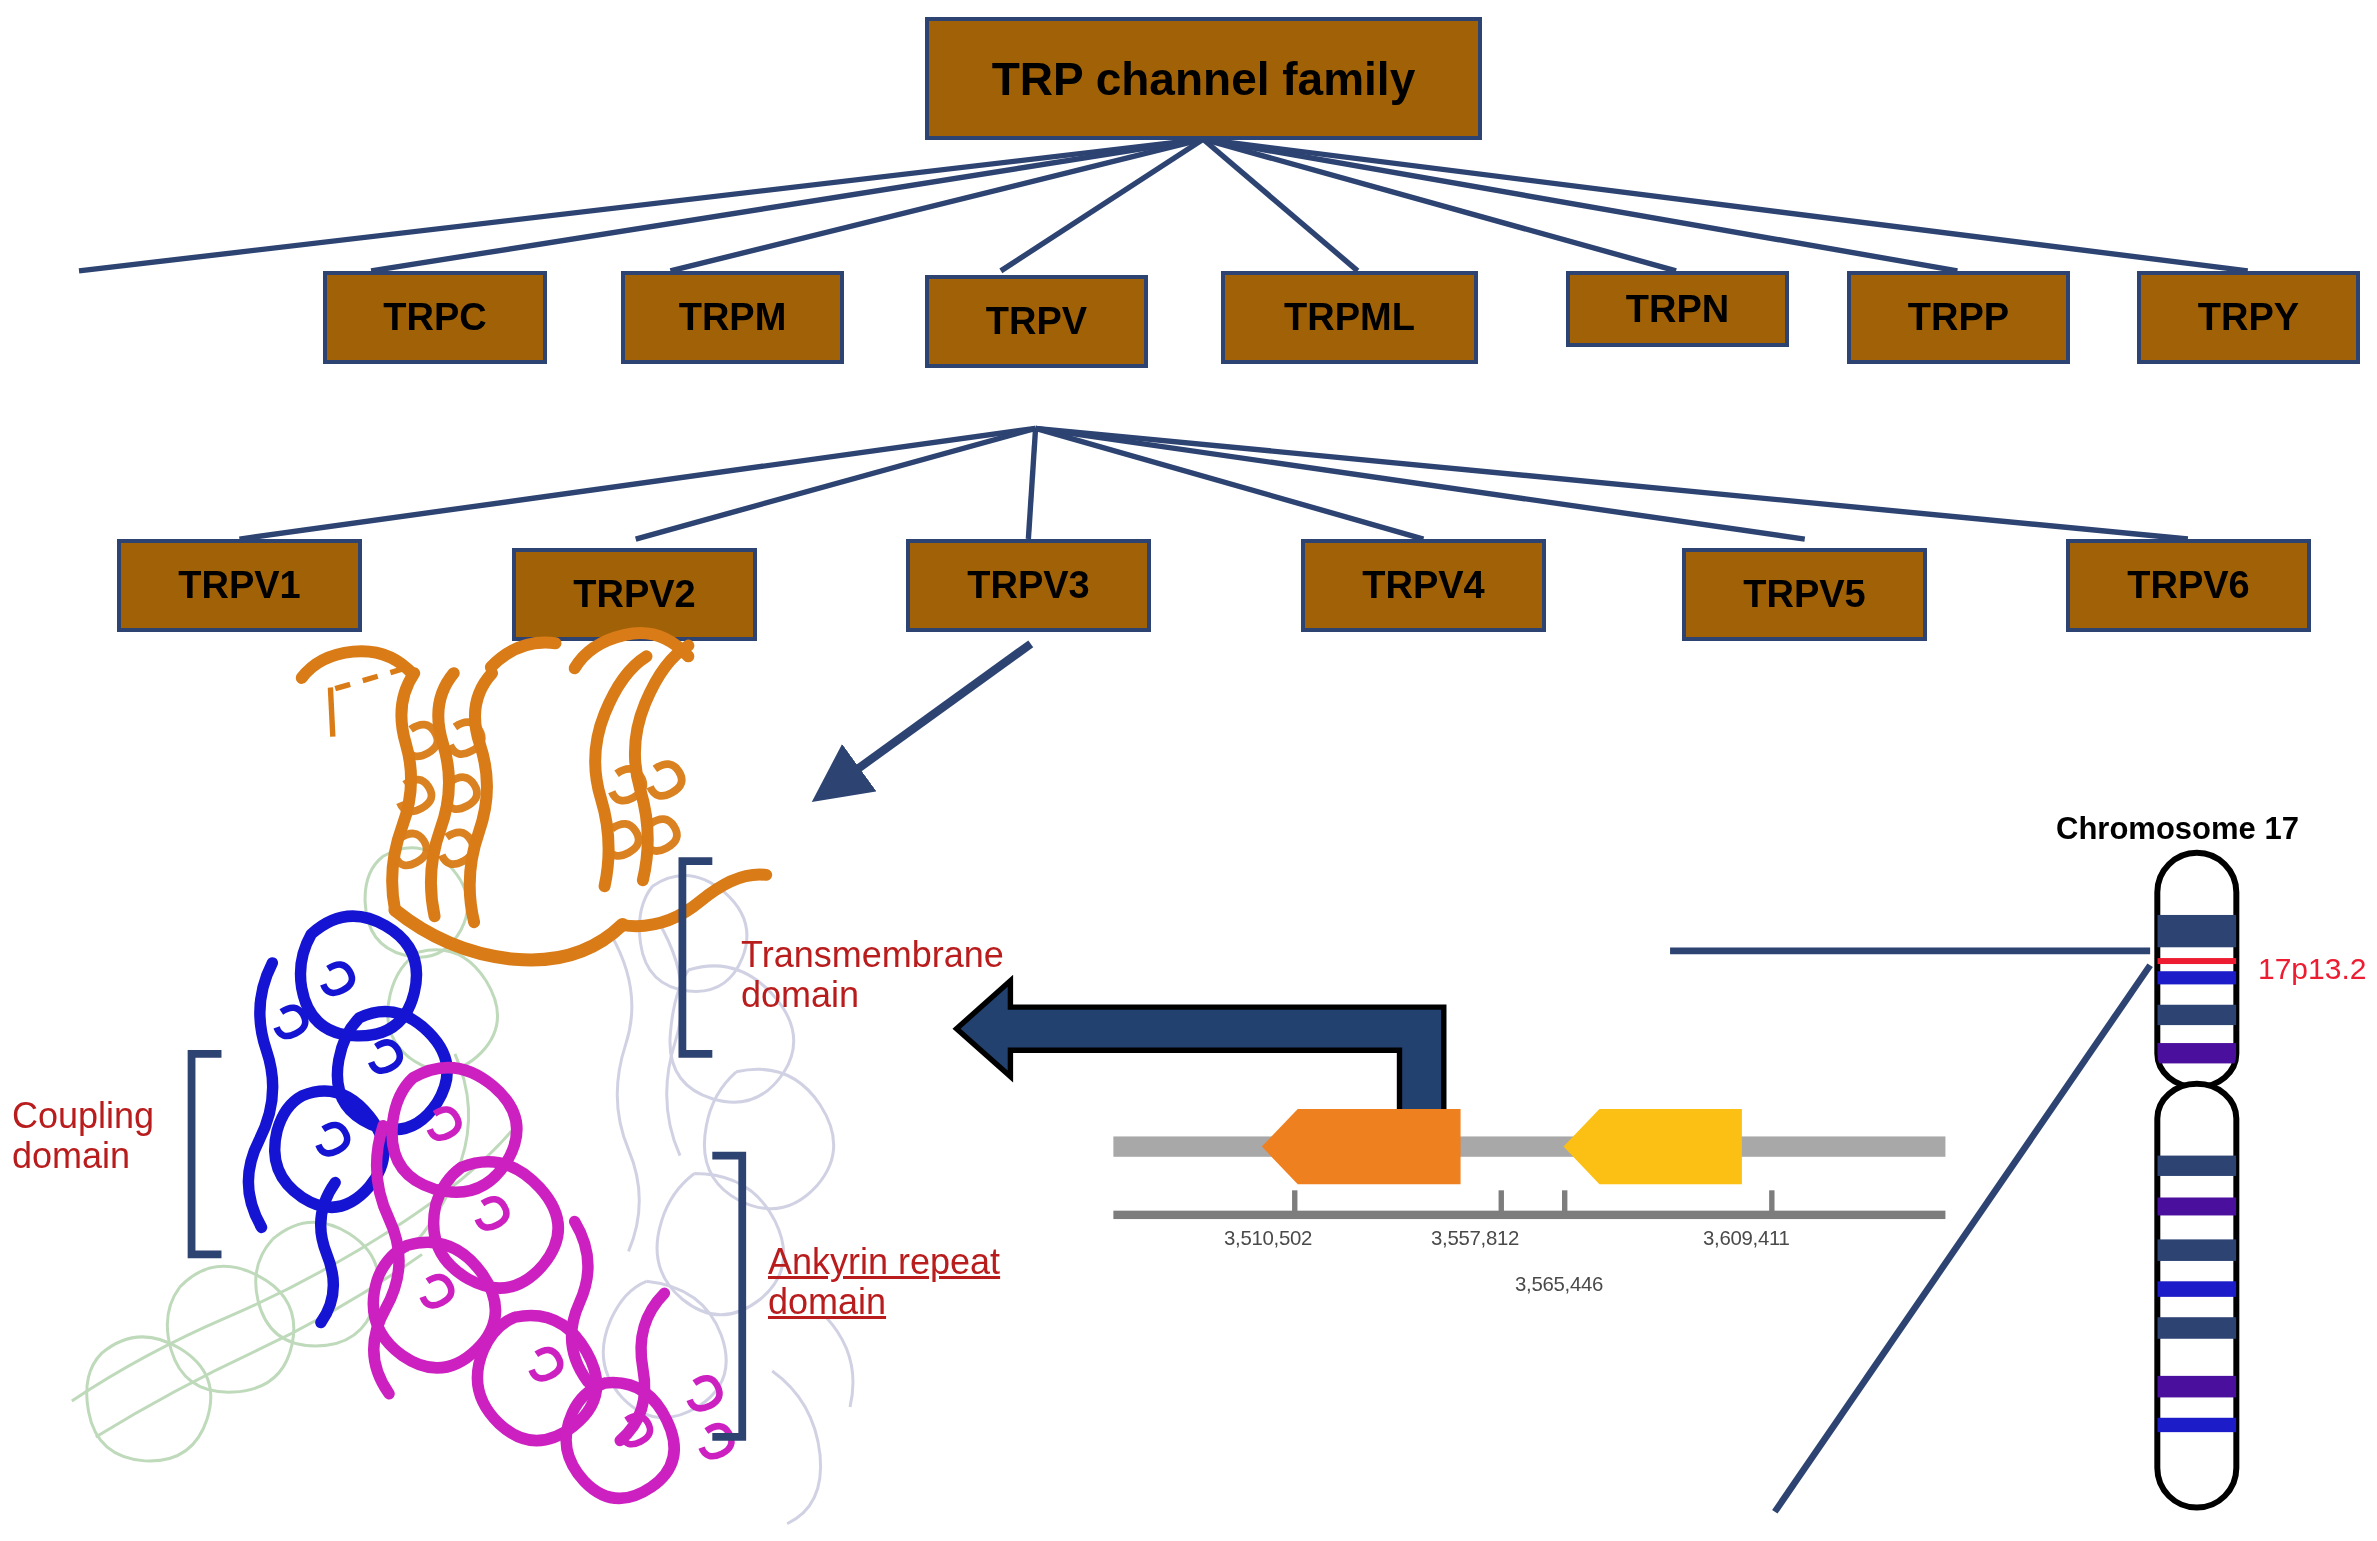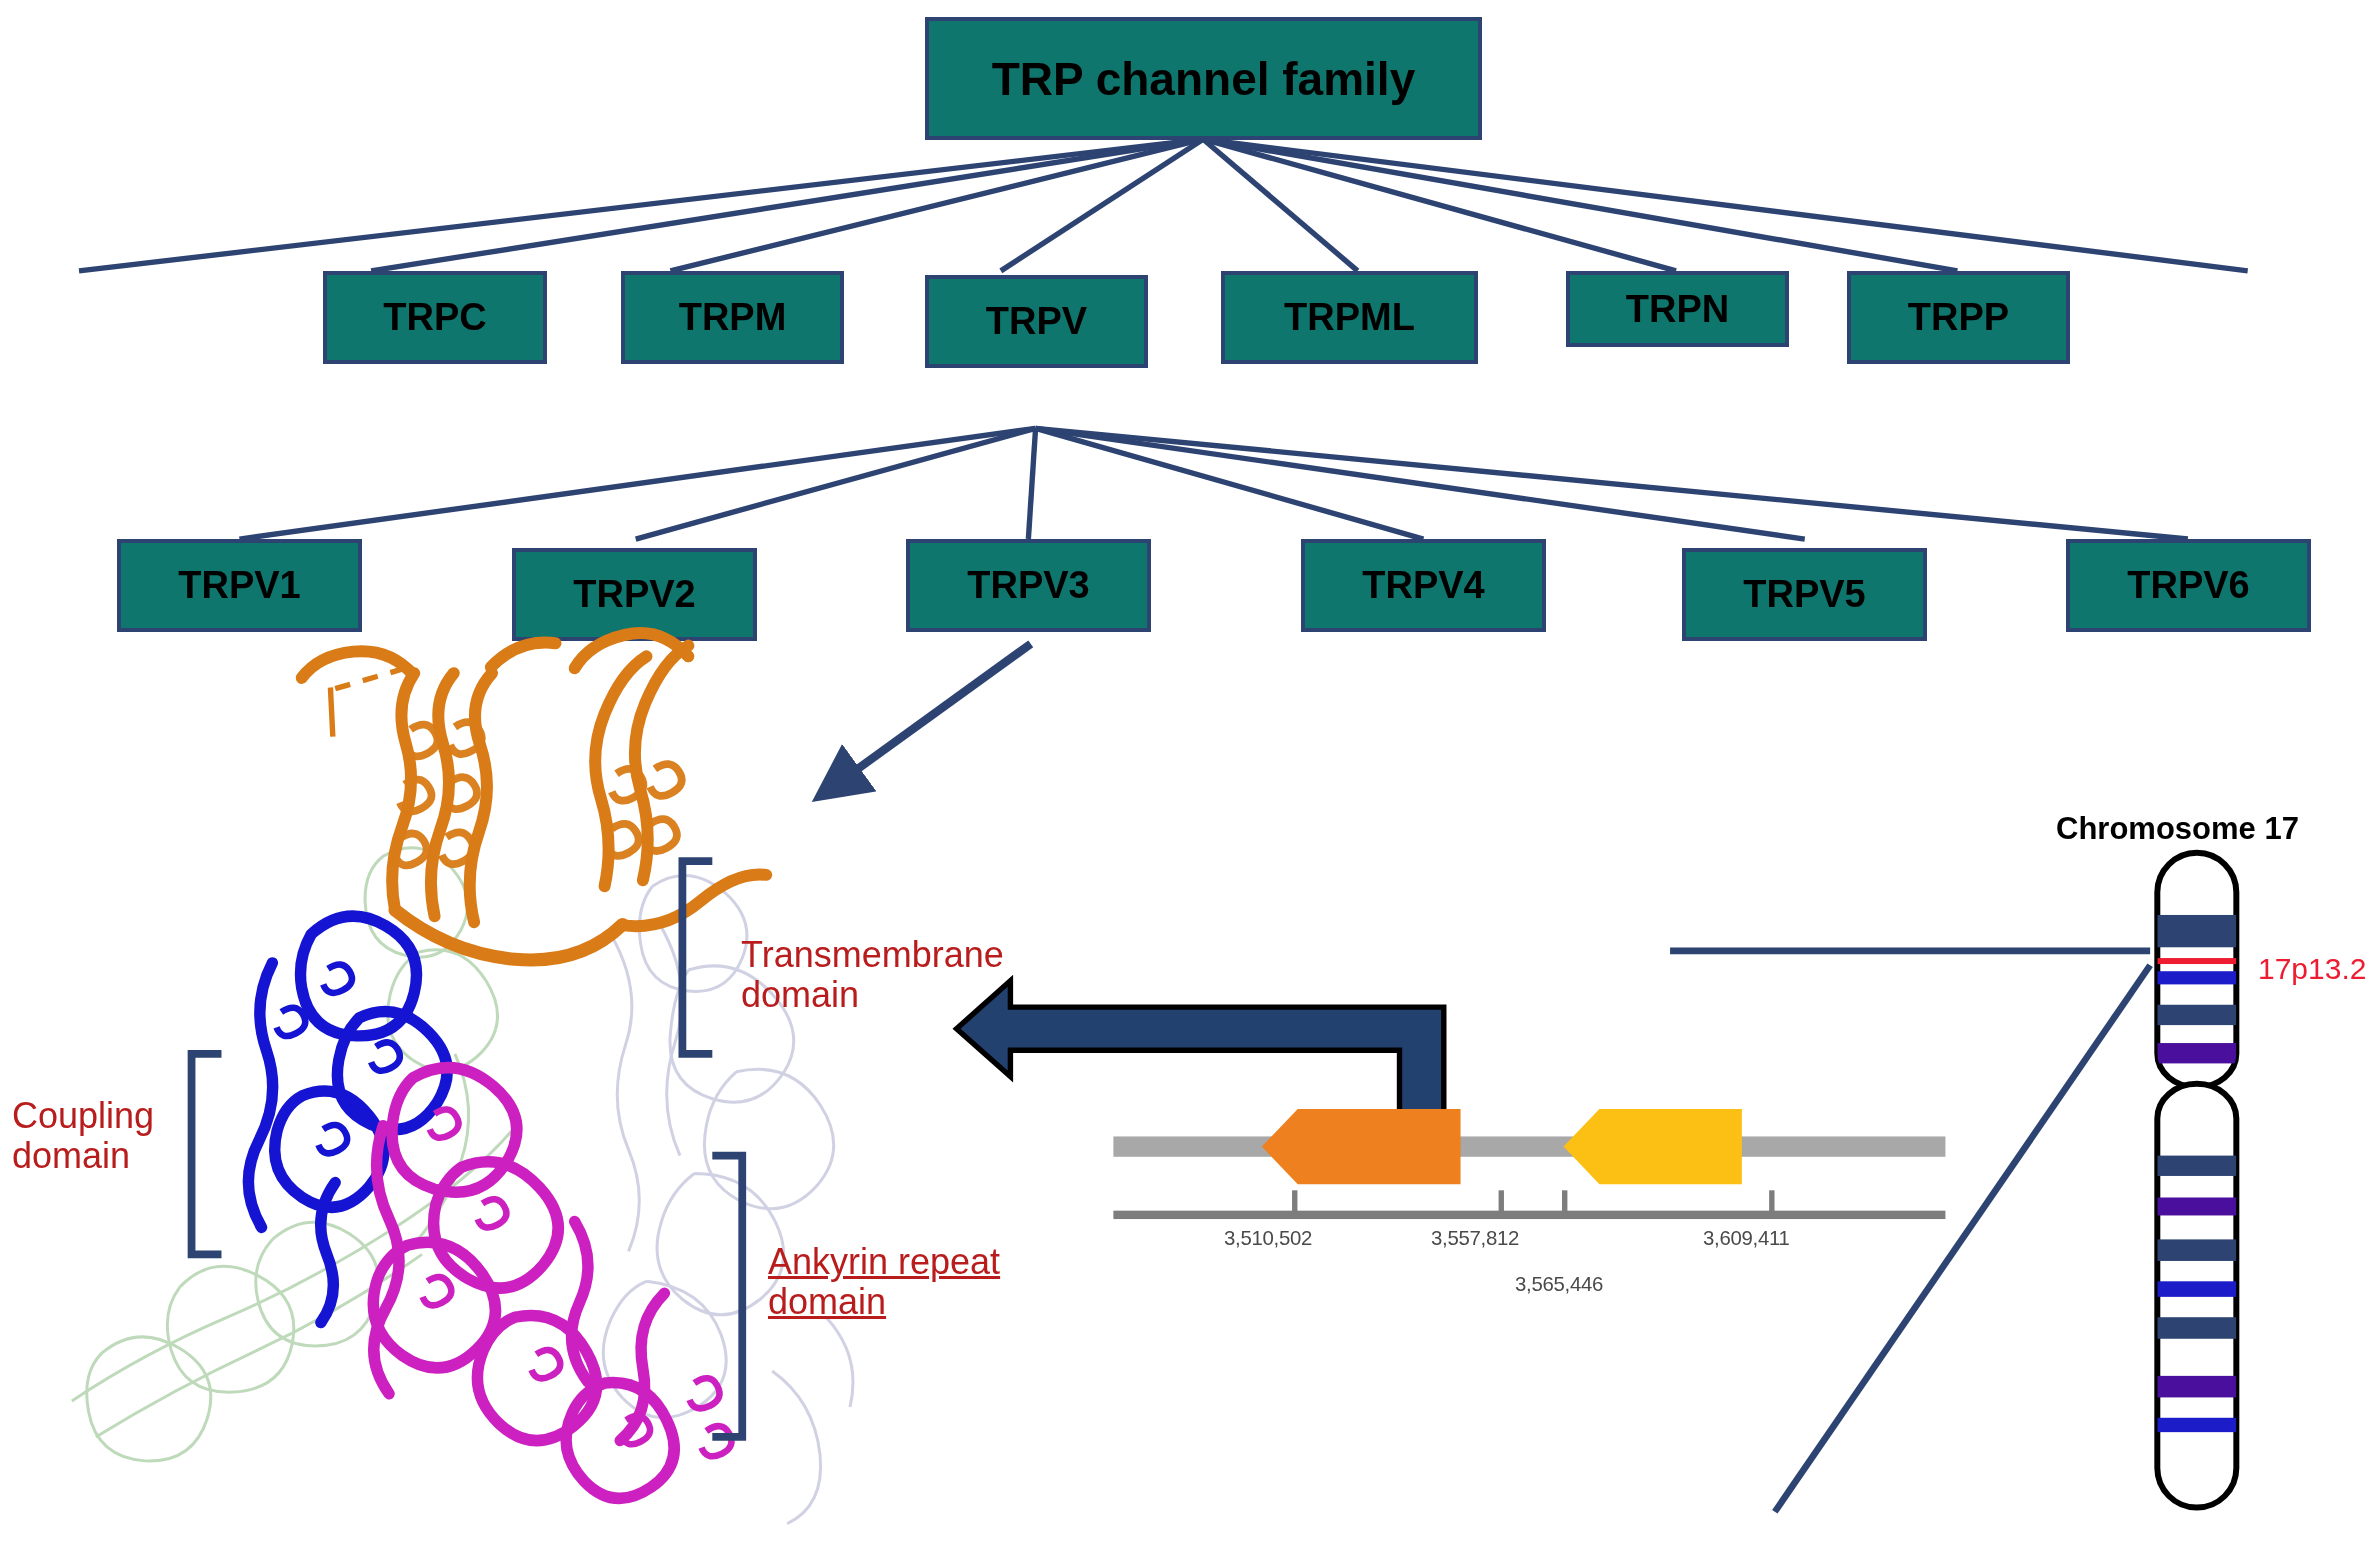--- a/index.html
+++ b/index.html
@@ -8,21 +8,21 @@
     background: #ffffff;
     font-family: "Liberation Sans", sans-serif;
     overflow: hidden;
   }
   #stage { position: relative; width: 2377px; height: 1542px; background:#fff; }
 
   
   .node {
     position: absolute;
     border: 4.2px solid #2d4372;
-    background: #0f766e;
+    background: #a16207;
     display: flex; align-items: center; justify-content: center;
     font-weight: bold;
     color: #000000;
     letter-spacing: 0px;
     z-index: 5;
   }
   .node.root { font-size: 46px; }
   .node.lvl2 { font-size: 38px; }
   .node.lvl3 { font-size: 38px; }
 
@@ -116,20 +116,23 @@
     <span>TRPV</span>
   </div>
   <div class="node lvl2" style="left:1221px; top:271px; width:257px; height:93px;">
     <span>TRPML</span>
   </div>
   <div class="node lvl2" style="left:1566px; top:271px; width:223px; height:76px;">
     <span>TRPN</span>
   </div>
   <div class="node lvl2" style="left:1847px; top:271px; width:223px; height:93px;">
     <span>TRPP</span>
+  </div>
+  <div class="node lvl2" style="left:2137px; top:271px; width:223px; height:93px;">
+    <span>TRPY</span>
   </div>
 
   <div class="node lvl3" style="left:117px;  top:539px; width:245px; height:93px;">
     <span>TRPV1</span>
   </div>
   <div class="node lvl3" style="left:512px;  top:548px; width:245px; height:93px;">
     <span>TRPV2</span>
   </div>
   <div class="node lvl3" style="left:906px; top:539px; width:245px; height:93px;">
     <span>TRPV3</span>

